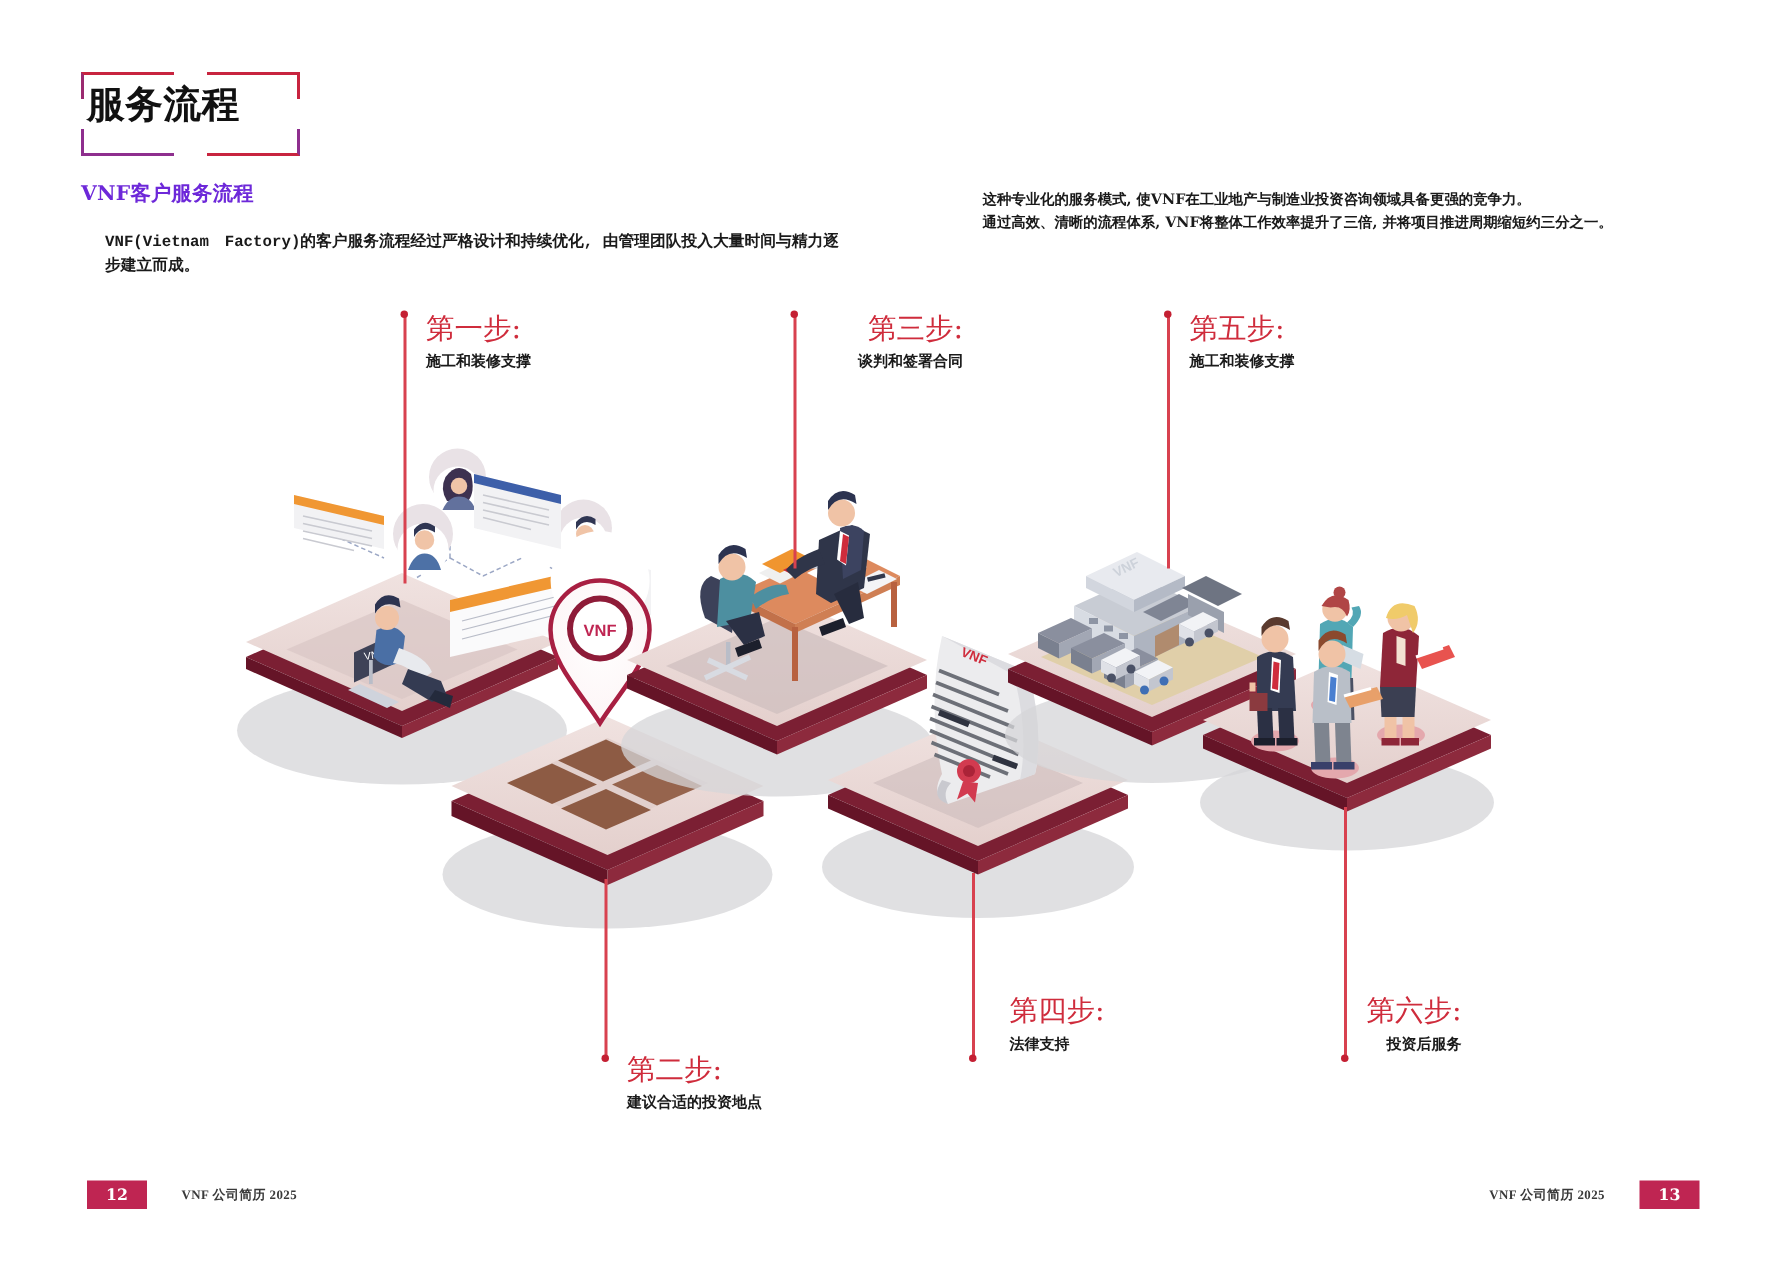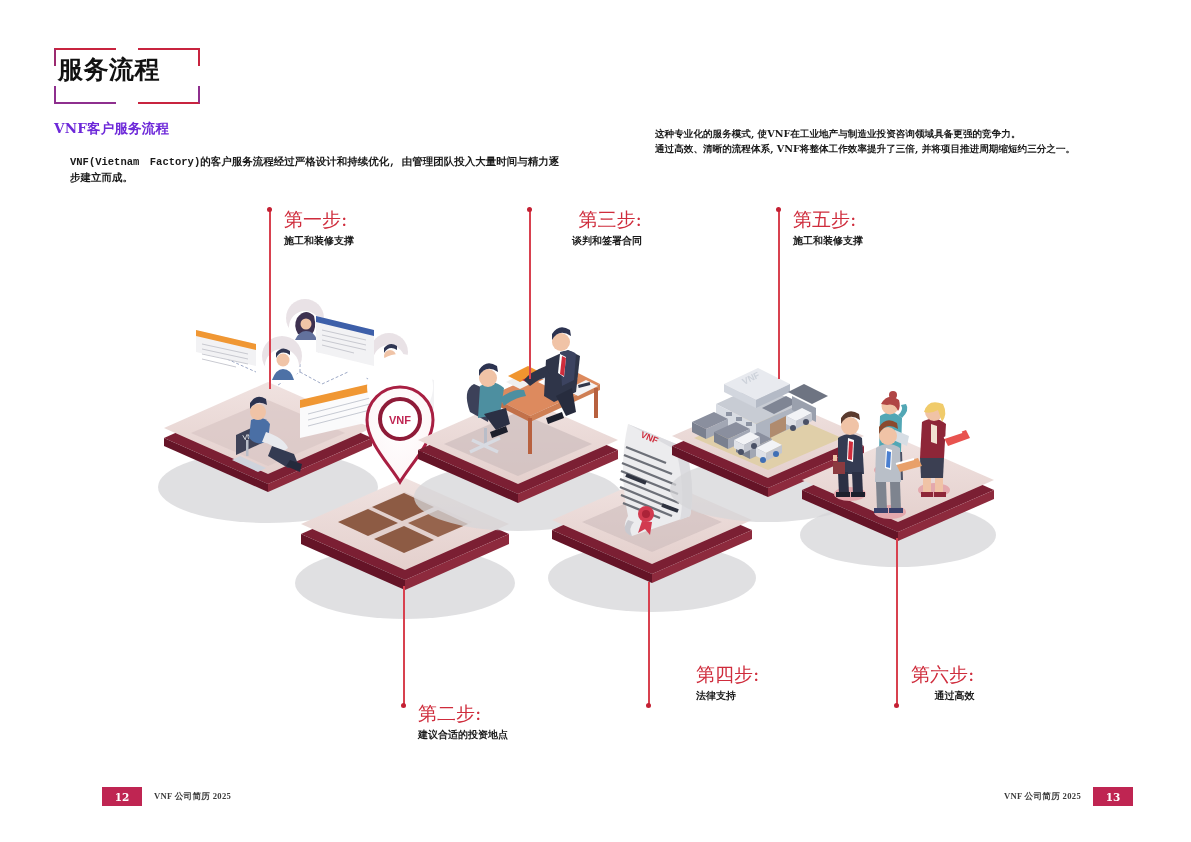--- a/index.html
+++ b/index.html
@@ -148,22 +148,21 @@
     height: 842px;
     pointer-events: none;
   }
 
   
   #footer-left, #footer-right {
     position: absolute;
     bottom: 36px;
     display: flex;
     align-items: center;
-    gap: 12px;
-    margin-left: 44px;
+    gap: 23px;
   }
   #footer-left { left: 58px; }
   #footer-right { right: 58px; }
   .page-badge {
     width: 40px;
     height: 19px;
     background: #bf2552;
     color: #ffffff;
     font-family: "DejaVu Serif", "Liberation Serif", serif;
     font-size: 10.5px;
@@ -579,27 +578,27 @@
   <div class="step-sub">谈判和签署合同</div>
 </div>
 <div class="step" style="left:781px; top:208px;">
   <div class="step-title">第五步:</div>
   <div class="step-sub">施工和装修支撑</div>
 </div>
 <div class="step" style="left:406px; top:663px;margin-top:39px;">
   <div class="step-title">第二步:</div>
   <div class="step-sub">建议合适的投资地点</div>
 </div>
-<div class="step" style="left:660px; top:663px;padding-left:36px;">
+<div class="step" style="left:637px; top:663px;padding-left:36px;">
   <div class="step-title">第四步:</div>
   <div class="step-sub">法律支持</div>
 </div>
 <div class="step" style="left:899px; top:663px;text-align:right;">
   <div class="step-title">第六步:</div>
-  <div class="step-sub">通过高效</div>
+  <div class="step-sub">投资后服务</div>
 </div>
 
 <div id="footer-left">
   <span class="page-badge">12</span>
   <span class="footer-text">VNF 公司简历 2025</span>
 </div>
 <div id="footer-right">
   <span class="footer-text">VNF 公司简历 2025</span>
   <span class="page-badge">13</span>
 </div>

